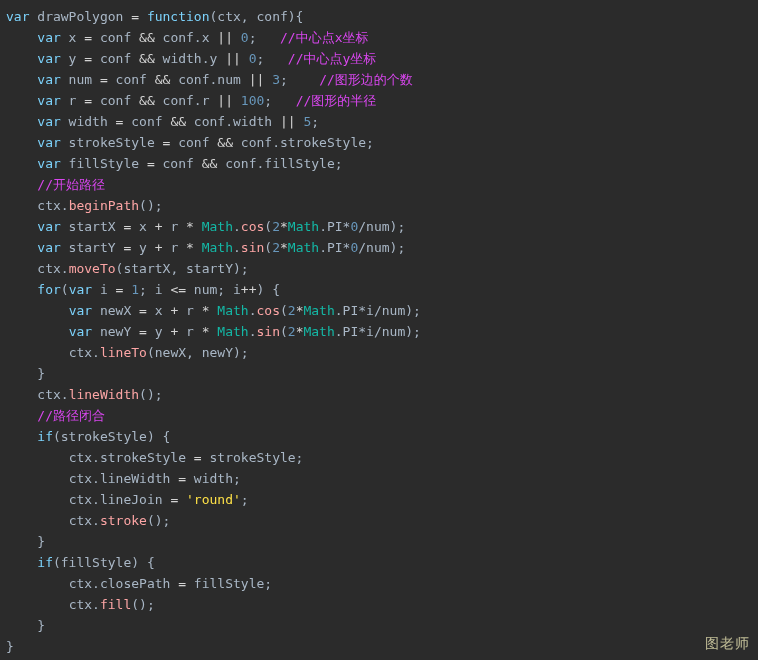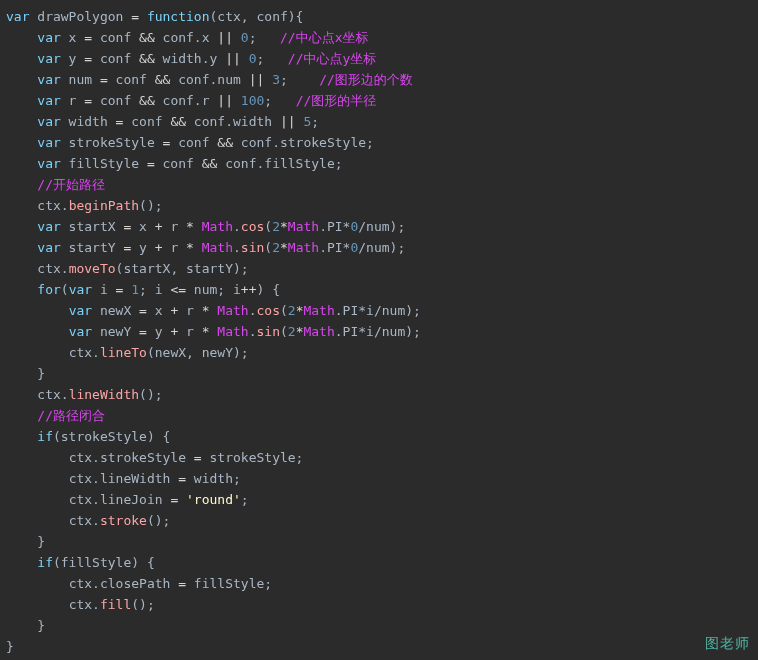--- a/index.html
+++ b/index.html
@@ -16,31 +16,31 @@
     position: relative;
   }
   pre {
     margin: 0;
     padding: 6px 0 0 6px;
     white-space: pre;
   }
   .kw { color: #7dd3fc; }       
   .fn { color: #fca5a5; }
   .num { color: #6897bb; }      
-  .str { color: #fef9c3; }      
+  .str { color: #fde047; }      
   .cmt { color: #d946ef; }
-  .builtin { color: #d946ef; }     
+  .builtin { color: #14b8a6; }     
   .plain { color: #a9b7c6; }
   .watermark {
     position: absolute;
     right: 8px;
     bottom: 6px;
     font-family: sans-serif;
     font-size: 14px;
-    color: #5eead4;
+    color: #fef9c3;
     letter-spacing: 1px;
     opacity: 0.7;
   }
   .sym { color:#d4d4d4; }
 </style>
 </head>
 <body>
 
 <pre><span class="kw">var</span><span class="plain"> drawPolygon </span><span class="sym">=</span><span> </span><span class="kw">function</span><span class="plain">(ctx, conf){</span>
     <span class="kw">var</span><span class="plain"> x </span><span class="sym">=</span><span class="plain"> conf </span><span class="sym">&amp;&amp;</span><span class="plain"> conf.x </span><span class="sym">||</span><span> </span><span class="num">0</span><span class="plain">;   </span><span class="cmt">//中心点x坐标</span>

